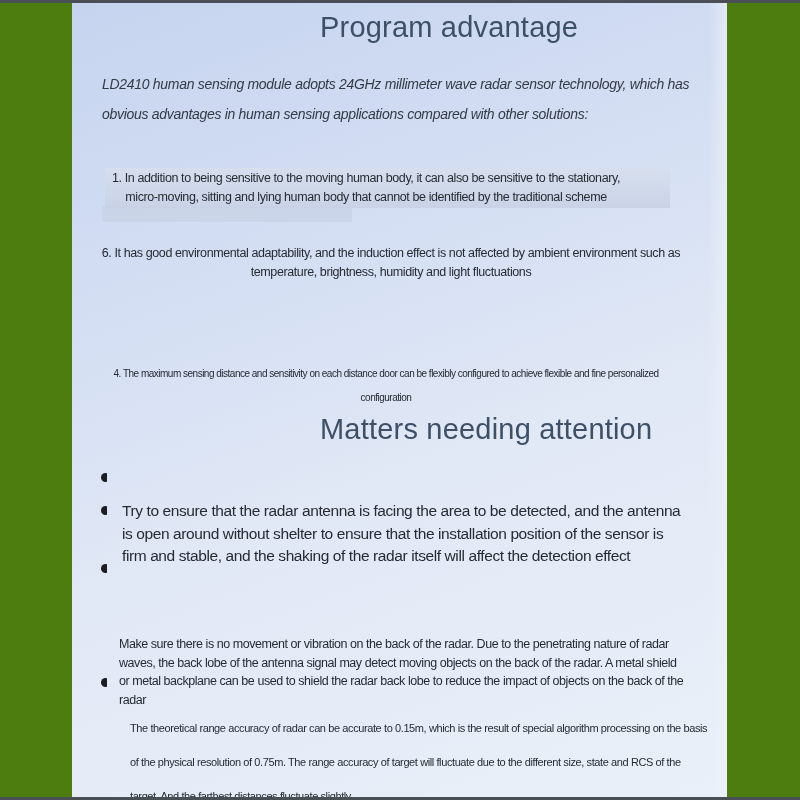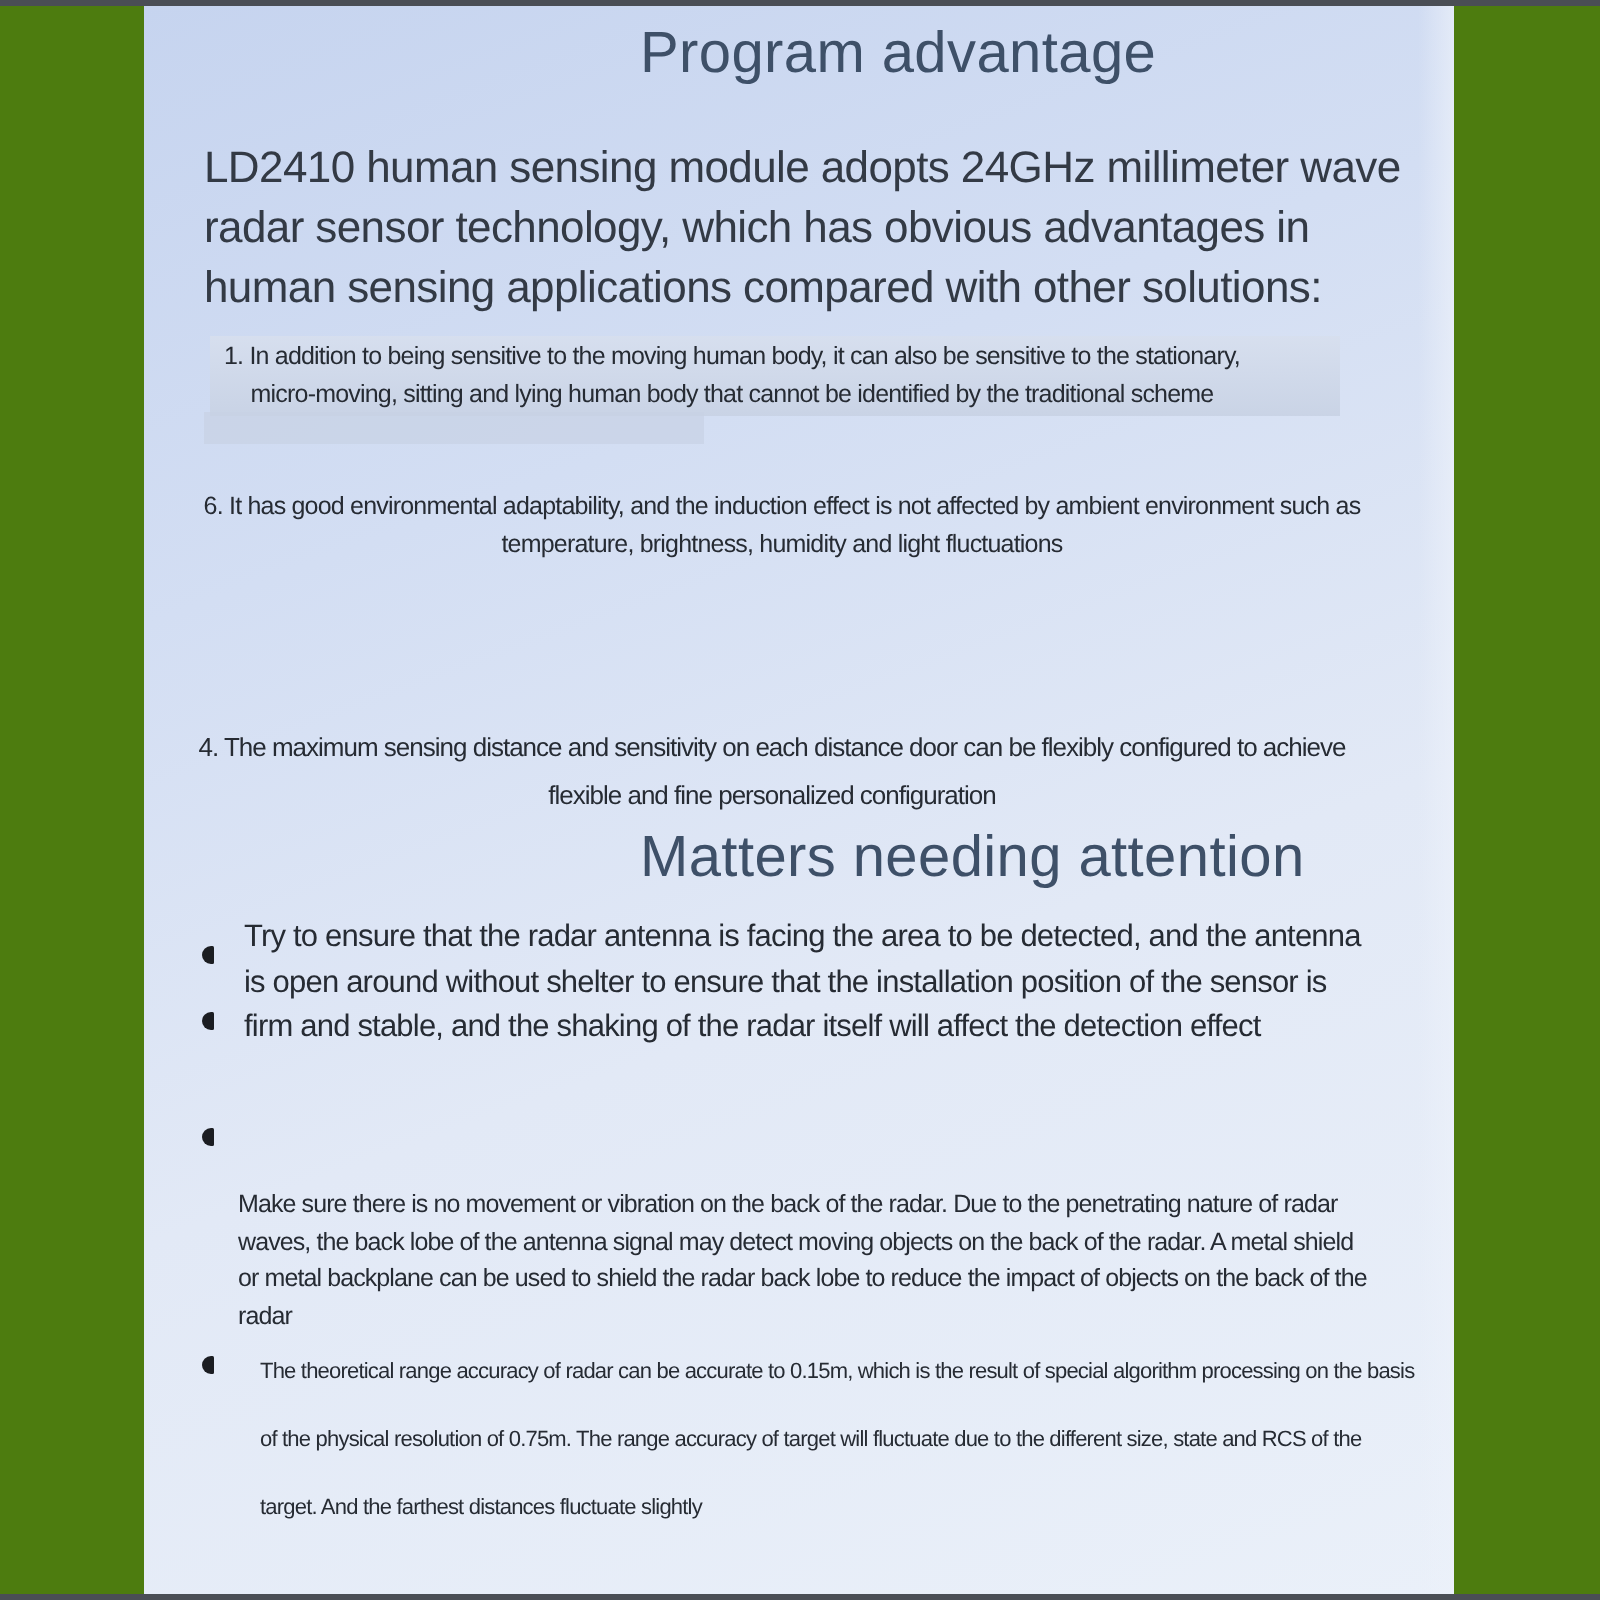--- a/index.html
+++ b/index.html
@@ -56,23 +56,24 @@
     }
     .h-advantage { left: 248px; top: 8px; }
     .h-attention { left: 248px; top: 410px; }
 
     .intro {
       position: absolute;
       left: 30px;
       top: 66px;
       width: 620px;
       color: #333a45;
-      font-size: 22px;
+      font-size: 14px;
       line-height: 30px;
       letter-spacing: -0.3px;
+      font-style: italic;
     }
     .adv-item {
       position: absolute;
       left: 24px;
       color: #262b33;
       white-space: normal;
       text-align: center;
     }
     .adv-1 {
       top: 166px;
@@ -107,34 +108,35 @@
     .adv-3 {
       top: 297px;
       width: 560px;
       font-size: 15.5px;
       line-height: 24px;
       letter-spacing: -0.4px;
     }
     .adv-4 {
       top: 359px;
       width: 580px;
-      font-size: 13px;
+      font-size: 10px;
       line-height: 24px;
       letter-spacing: -0.5px;
     }
     .bullet {
       position: absolute;
       width: 6px;
       height: 9px;
       background: #1b1d22;
       border-radius: 6px 1px 1px 6px;
     }
     .att-item {
       position: absolute;
       color: #262b33;
+      margin-top: 42px;
     }
     .att-1 {
       left: 50px;
       top: 455px;
       width: 560px;
       font-size: 15.5px;
       line-height: 22.5px;
       letter-spacing: -0.4px;
     }
     .att-2 {

